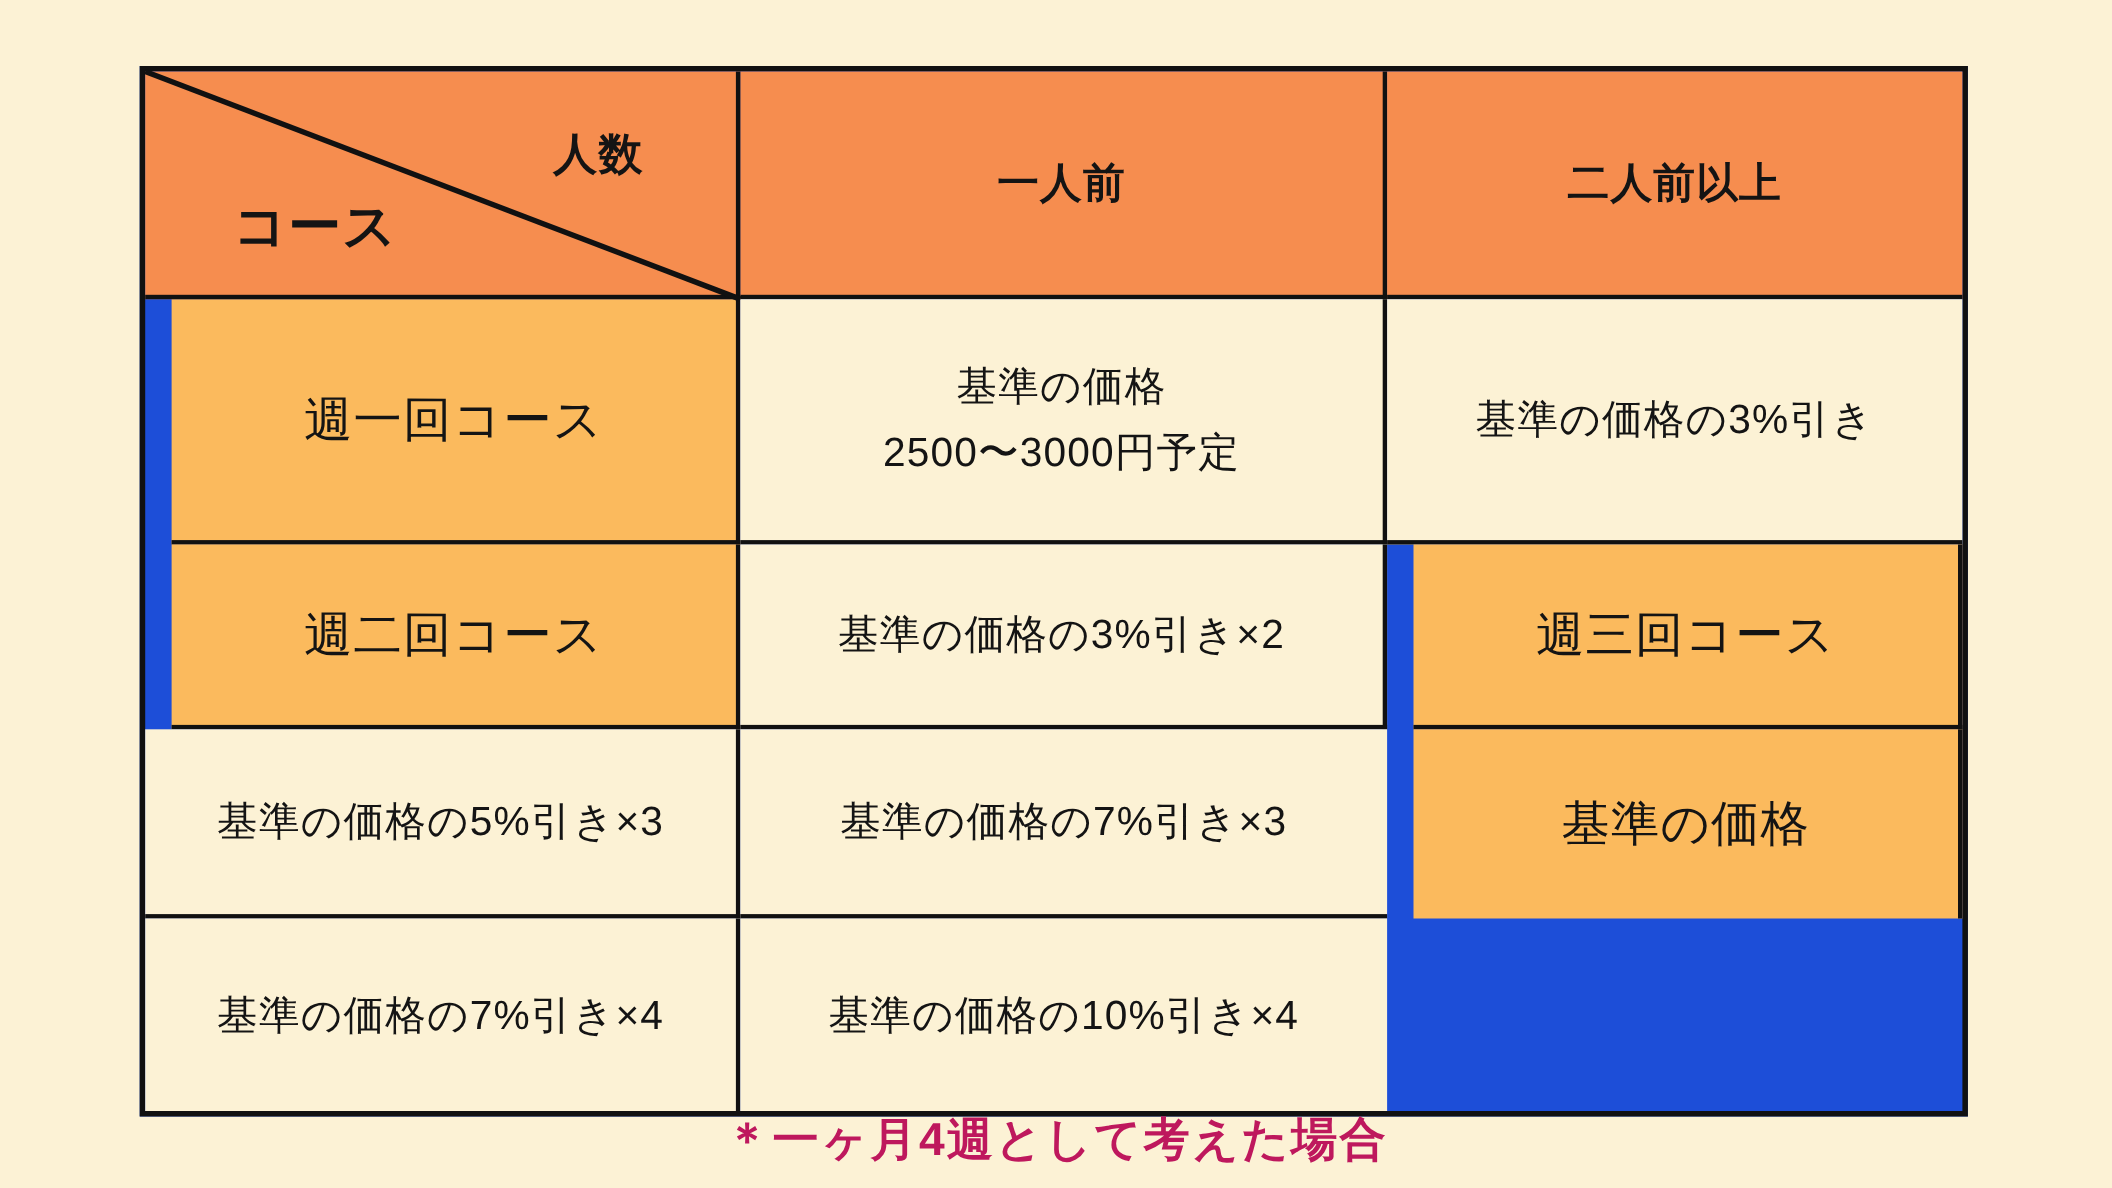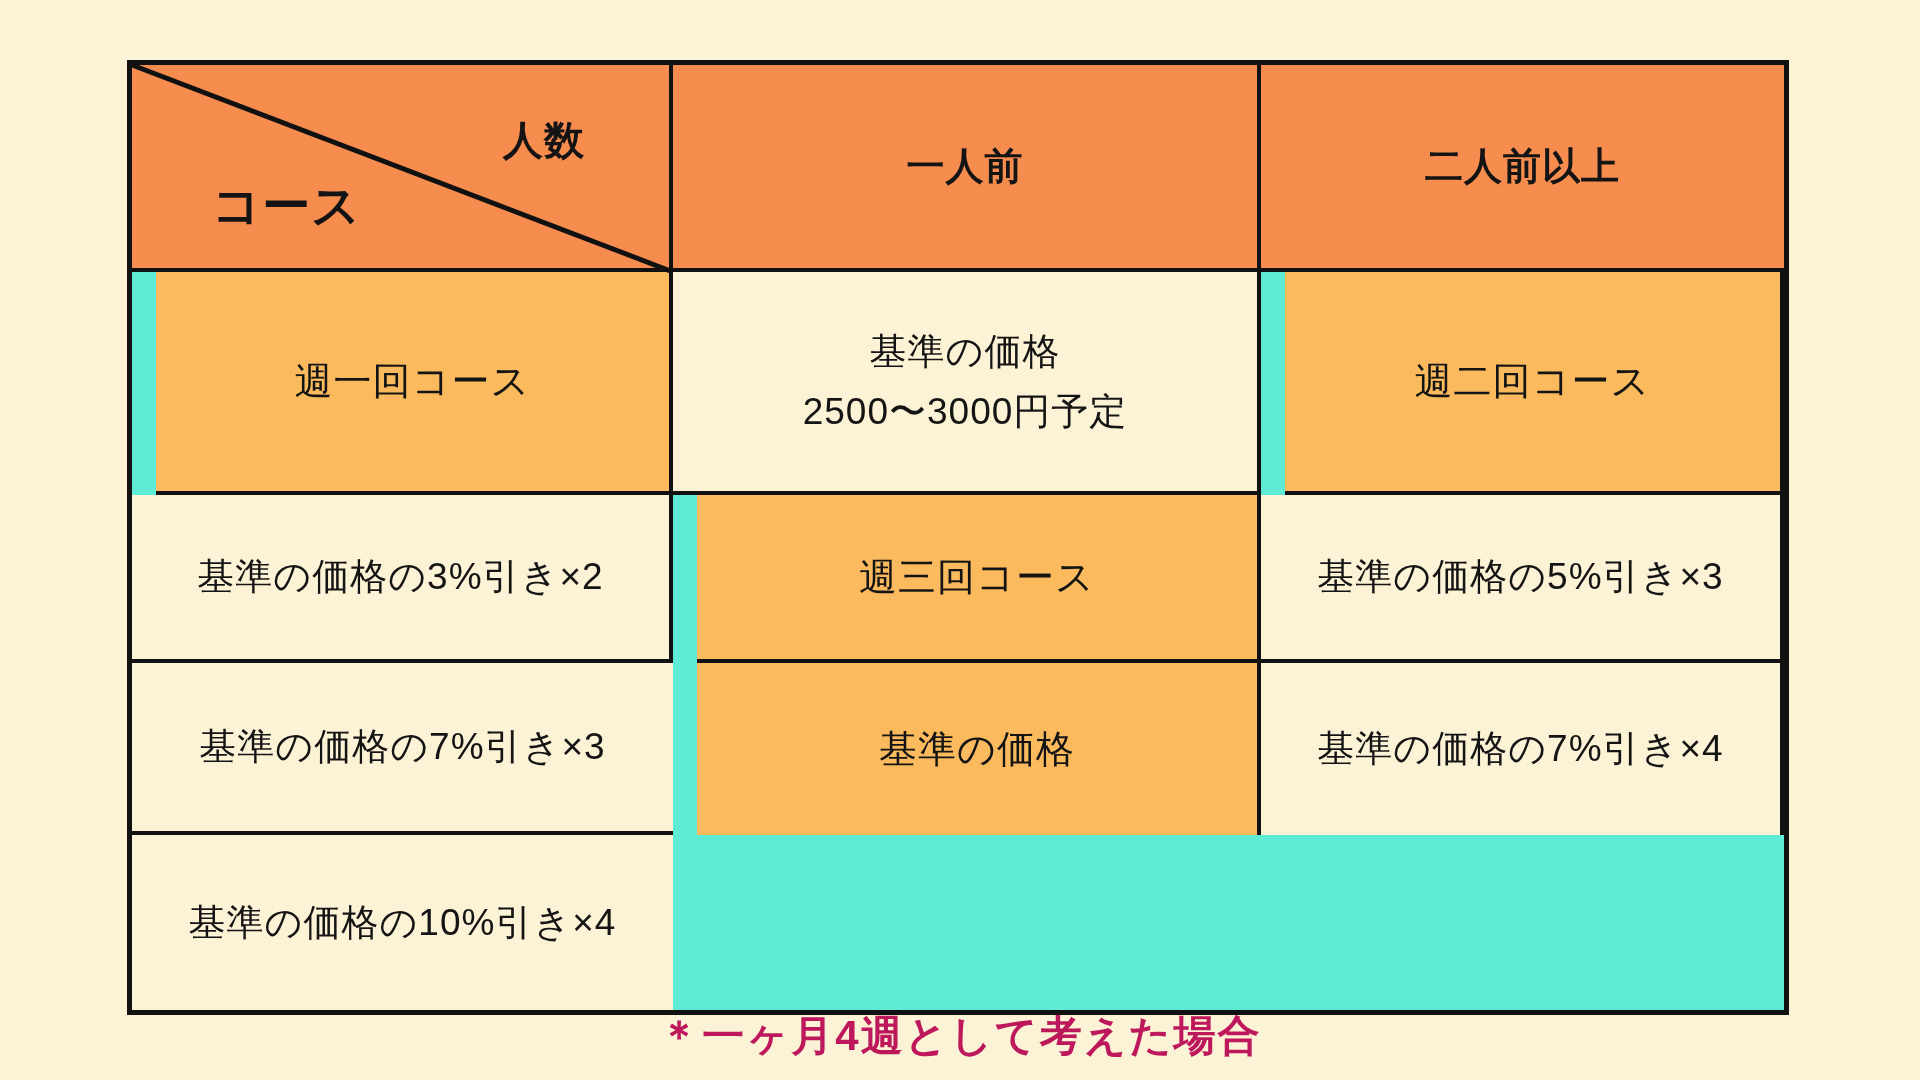--- a/index.html
+++ b/index.html
@@ -9,21 +9,21 @@
   }
   body { background: #FCF2D5; position: relative; overflow: hidden; }
 
   .pricing-table {
     position: absolute;
     left: 127px; top: 60px;
     display: grid;
     grid-template-columns: 541px 588px 523px;
     grid-template-rows: 207px 223px 168px 172px 175px;
     border: 5px solid #111;
-    background: #5eead4;
+    background: #1d4ed8;
   }
 
   .cell {
     border-right: 4px solid #111;
     border-bottom: 4px solid #111;
     display: flex;
     align-items: center;
     justify-content: center;
     text-align: center;
     color: #141414;
@@ -57,21 +57,21 @@
     font-size: 40px; font-weight: 700;
   }
   .corner-bottom {
     position: absolute;
     bottom: 30px; left: 80px;
     font-size: 48px; font-weight: 700;
   }
 
   .rowlabel {
     background: #FBBA5D;
-    font-size: 38px;
+    font-size: 44px;
     margin-left: 24px;
   }
 
   .body-cell { background: #FCF2D5; }
   .multiline { line-height: 1.6; }
 
   .footnote {
     position: absolute;
     left: 0; right: 0;
     top: 1008px;
@@ -97,20 +97,21 @@
   <div class="cell head">一人前</div>
   <div class="cell head last-col">二人前以上</div>
 
   <div class="cell rowlabel">週一回コース</div>
   <div class="cell body-cell">
     <div class="multiline">
       <div>基準の価格</div>
       <div>2500〜3000円予定</div>
     </div>
   </div>
+  <div class="cell body-cell last-col">基準の価格の3%引き</div>
 
   <div class="cell rowlabel">週二回コース</div>
   <div class="cell body-cell">基準の価格の3%引き×2</div>
 
   <div class="cell rowlabel">週三回コース</div>
   <div class="cell body-cell">基準の価格の5%引き×3</div>
   <div class="cell body-cell last-col">基準の価格の7%引き×3</div>
 
   <div class="cell rowlabel last-row">基準の価格</div>
   <div class="cell body-cell last-row">基準の価格の7%引き×4</div>

